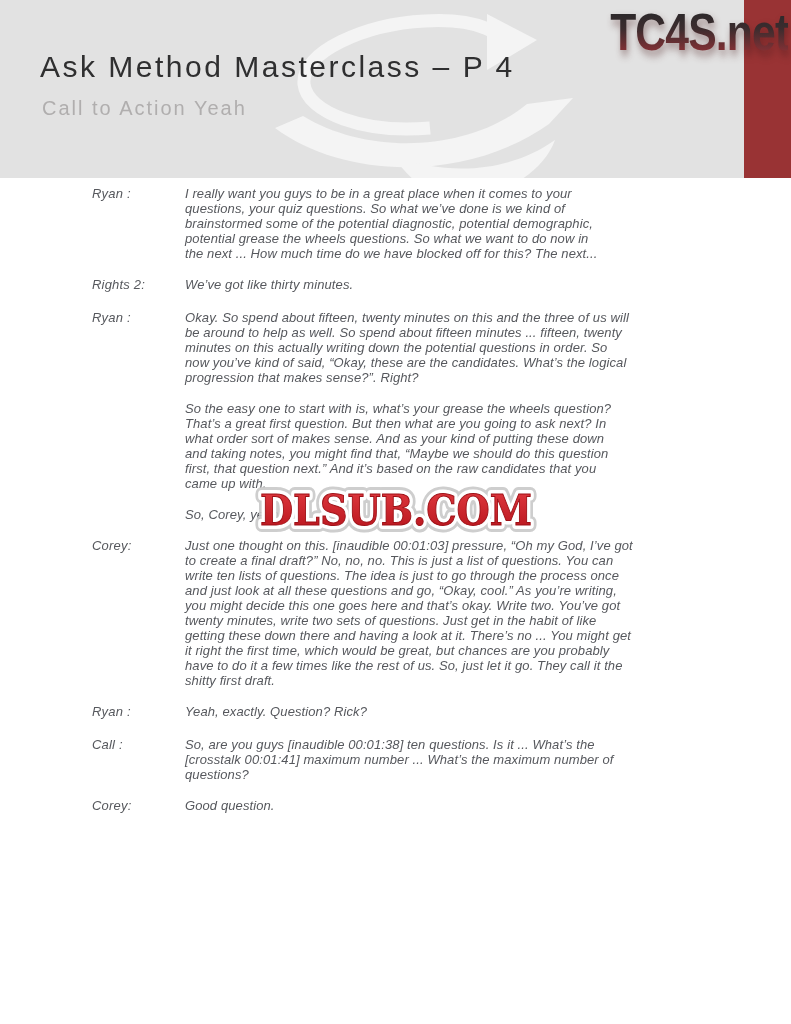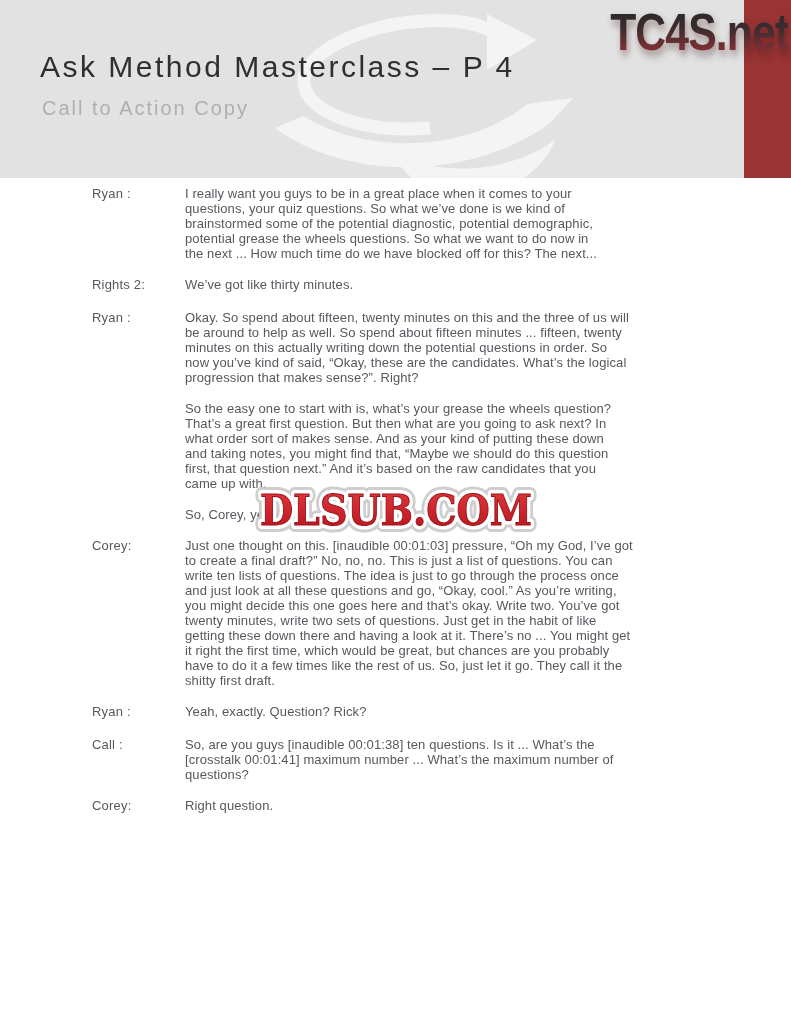--- a/index.html
+++ b/index.html
@@ -35,21 +35,21 @@
     transform:scaleX(0.82); transform-origin:100% 0;
     background:linear-gradient(180deg,#28282a 10%,#3c2c2e 45%,#8e3136 88%,#6d2427 100%);
     -webkit-background-clip:text; background-clip:text;
     -webkit-text-fill-color:transparent; color:transparent;
     filter:drop-shadow(2px 5px 4px rgba(70,25,25,0.45));
     white-space:nowrap;
   }
 
   
   .transcript { position:absolute; left:92px; top:186px; width:630px; }
-  .entry { display:flex; margin-bottom:16px; }
+  .entry { display:flex; margin-bottom:16px;font-style:italic; }
   .speaker {
     flex:0 0 93px; font-size:13px; line-height:16.8px;
     color:#56585d; letter-spacing:0.2px;
   }
   .dialogue {
     width:525px; margin:0; font-size:13px; line-height:15px;
     color:#56585d; letter-spacing:0.1px; white-space:pre-line;
   }
 
   
@@ -86,21 +86,21 @@
       <g fill="none" stroke="#f4f4f4" stroke-width="13">
         <path d="M175 128 C110 134 52 113 49 84 C46 52 110 24 170 21 C221 18 255 33 251 53"></path>
       </g>
       <polygon points="232,14 282,40 232,70" fill="#f4f4f4"></polygon>
       <path d="M20 128 C90 180 212 182 294 124 L318 98 L272 104 C214 152 114 156 48 116 Z" fill="#f4f4f4"></path>
       <path d="M138 156 C198 178 258 170 300 140 C286 178 238 200 190 202 C168 190 150 174 138 156 Z" fill="#f4f4f4"></path>
       <path d="M196 202 L232 178 L214 214 Z" fill="#f4f4f4"></path>
     </svg>
 
     <h1 class="page-title">Ask Method Masterclass – P 4</h1>
-    <div class="page-subtitle">Call to Action Copy</div>
+    <div class="page-subtitle">Call to Action Yeah</div>
 
     <div class="accent-bar"></div>
     <div class="wm-tc4s">TC4S.net</div>
   </div>
 
   <div class="transcript">
 
     <div class="entry">
       <span class="speaker">Ryan :</span>
       <p class="dialogue">I really want you guys to be in a great place when it comes to your
@@ -160,21 +160,21 @@
 
     <div class="entry">
       <span class="speaker">Call :</span>
       <p class="dialogue">So, are you guys [inaudible 00:01:38] ten questions. Is it ... What’s the
 [crosstalk 00:01:41] maximum number ... What’s the maximum number of
 questions?</p>
     </div>
 
     <div class="entry">
       <span class="speaker">Corey:</span>
-      <p class="dialogue">Right question.</p>
+      <p class="dialogue">Good question.</p>
     </div>
 
   </div>
 
   <svg class="wm-dlsub" viewBox="0 0 300 58">
     <defs>
       <linearGradient id="dlsubFill" x1="0" y1="0" x2="0" y2="1">
         <stop offset="0" stop-color="#e23b41"></stop>
         <stop offset="1" stop-color="#b5121a"></stop>
       </linearGradient>

